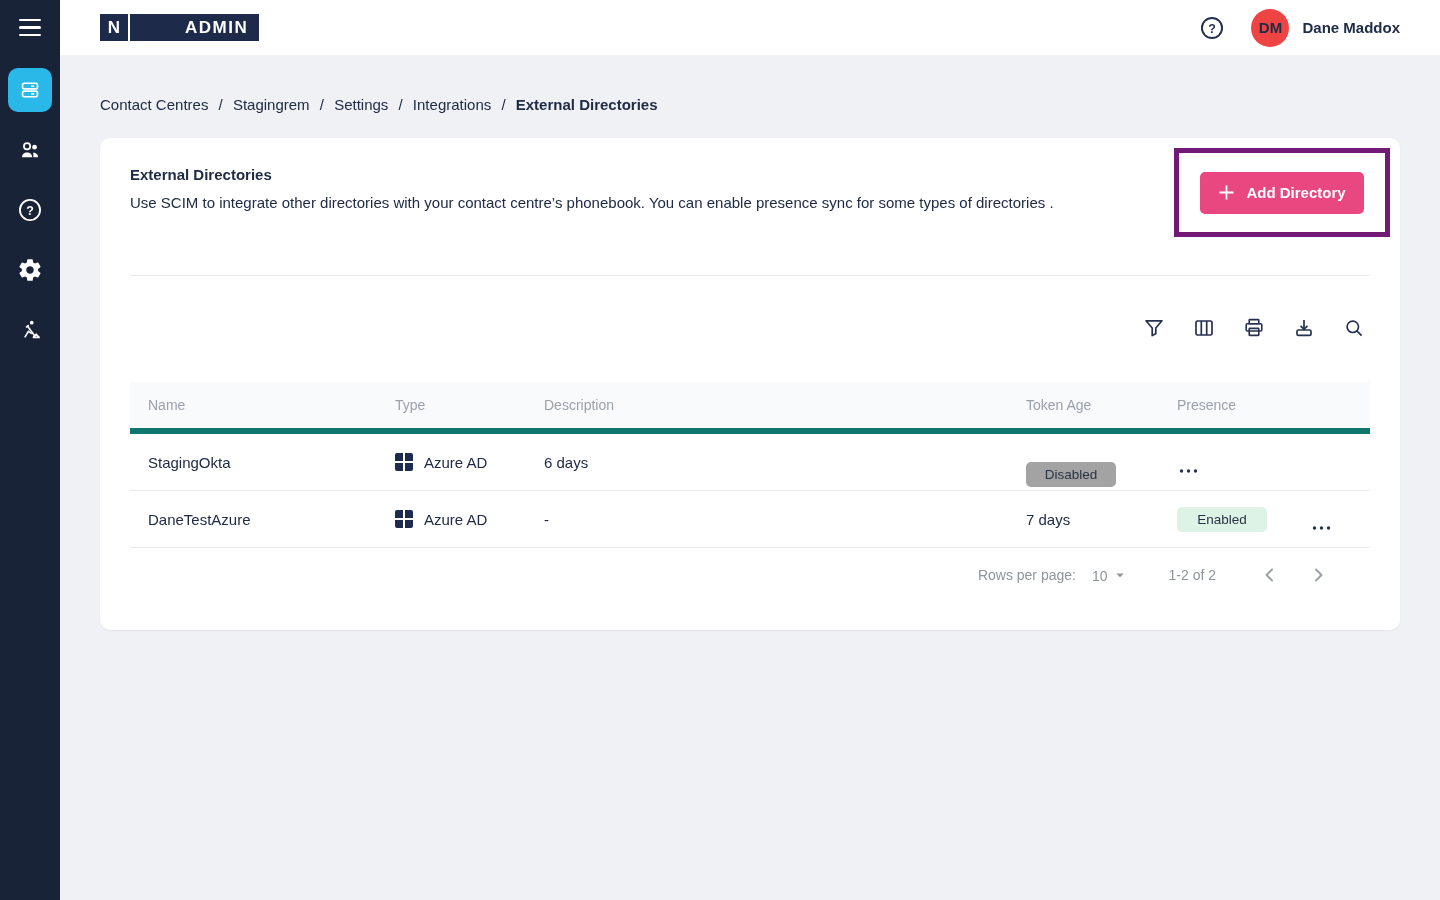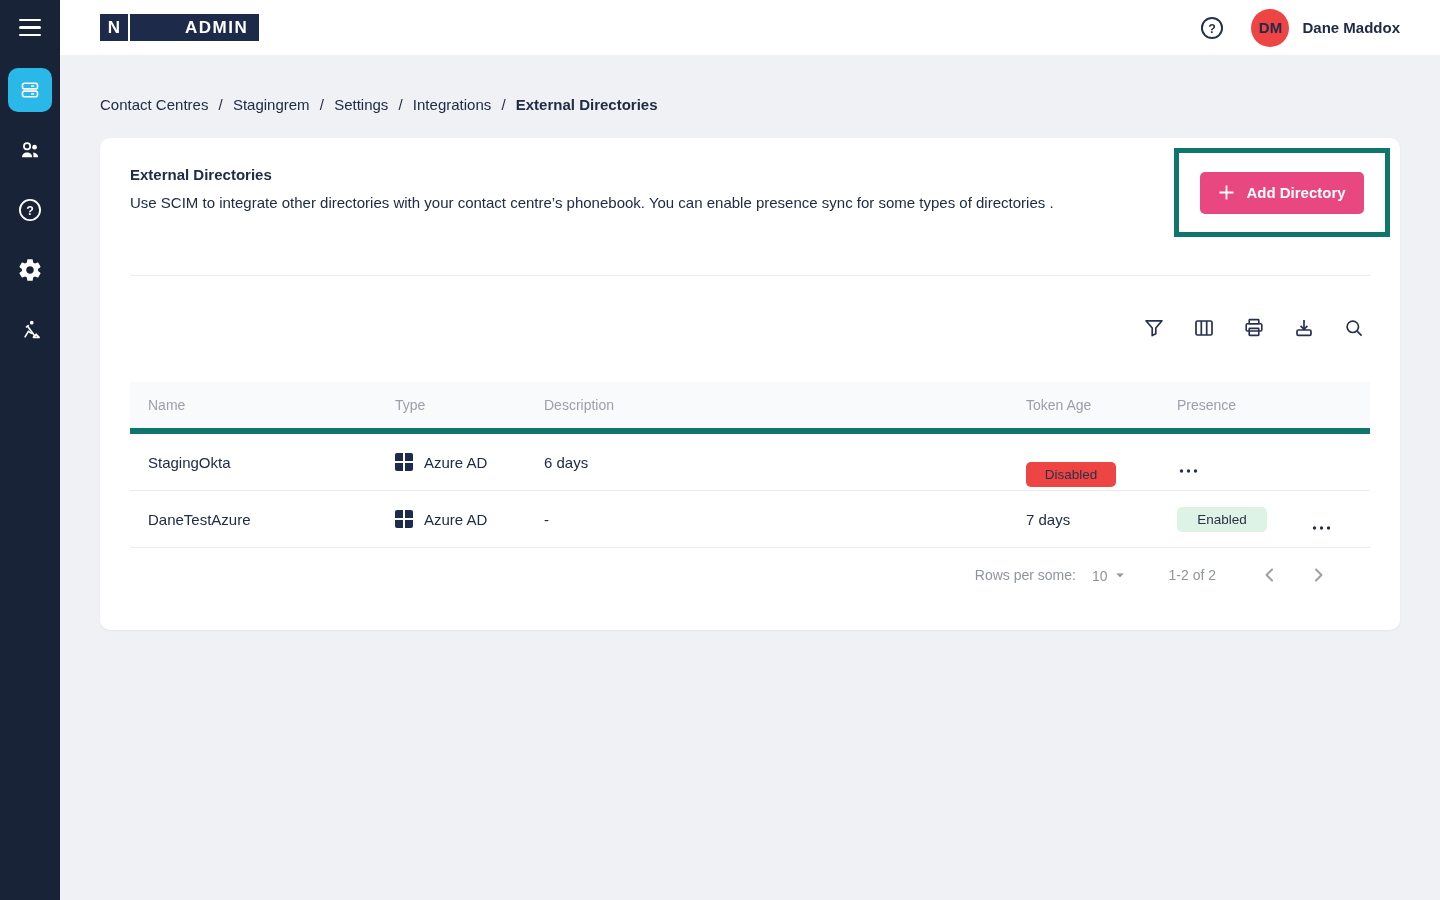--- a/index.html
+++ b/index.html
@@ -59,21 +59,21 @@
   
   .card {
     position:absolute; left:100px; top:138px; width:1300px; height:492px;
     background:#fff; border-radius:10px; box-shadow:0 1px 2px rgba(16,24,40,.05);
   }
   .card-title { position:absolute; left:30px; top:28px; font-size:15px; font-weight:bold; }
   .card-desc  { position:absolute; left:30px; top:56px; font-size:15px; }
 
   .annotation {
     position:absolute; left:1074px; top:10px; width:216px; height:89px;
-    border:5px solid #0f766e;
+    border:5px solid #701a75;
     display:flex; align-items:center; justify-content:center;
   }
   .add-btn {
     width:164px; height:42px; background:#e8487f; color:#fff; border:none;
     border-radius:5px; font-size:15px; font-weight:bold;
     font-family:"Liberation Sans","DejaVu Sans",sans-serif;
     display:flex; align-items:center; justify-content:center; gap:11px; cursor:pointer;
   }
 
   .divider { position:absolute; left:30px; top:137px; width:1240px; height:1px; background:#e9ebee; }
@@ -93,21 +93,21 @@
     border-bottom:6px solid #0f766e;
   }
   .t-head > div { cursor:pointer; }
   .t-row { height:57px; border-bottom:1px solid #e9ebee; font-size:15px; }
   .cell-name, .th-name { padding-left:18px; }
   .type-cell { display:flex; align-items:center; gap:11px; }
   .badge {
     display:inline-block; padding:5px 0; width:90px; text-align:center;
     border-radius:5px; font-size:13.5px; color:#2a3345;
   }
-  .badge[data-state="Disabled"] { background:#ef4444;margin-top:24px; }
+  .badge[data-state="Disabled"] { background:#a3a3a3;margin-top:24px; }
   .badge[data-state="Enabled"]  { background:#ddf3e6; }
   .dots-btn { cursor:pointer; width:24px; height:24px; margin-left:6px; }
 
   
   .pagination {
     display:flex; align-items:center; justify-content:flex-end;
     height:54px; padding-right:40px; color:#8f959c; font-size:14px;
   }
   .rpp-label { margin-right:16px; }
   .rpp-select { display:flex; align-items:flex-end; gap:3px; cursor:pointer; margin-right:40px; }
@@ -317,21 +317,21 @@
           <svg width="24" height="24" viewBox="0 0 24 24" fill="#26314f">
             <circle cx="4.5" cy="12" r="1.7"></circle>
               <circle cx="11.5" cy="12" r="1.7"></circle>
               <circle cx="18.5" cy="12" r="1.7"></circle>
           </svg>
         </span>
       </div>
     </div>
 
     <div class="pagination">
-      <span class="rpp-label">Rows per some:</span>
+      <span class="rpp-label">Rows per page:</span>
       <span class="rpp-select">
         <span>10</span>
         <span>
           <svg width="18" height="18" viewBox="0 0 24 24" fill="#8f959c">
               <path d="M7 10l5 5 5-5z"></path>
             </svg>
         </span>
       </span>
       <span class="range">1-2 of 2</span>
       <span class="pg-btn pg-prev">

